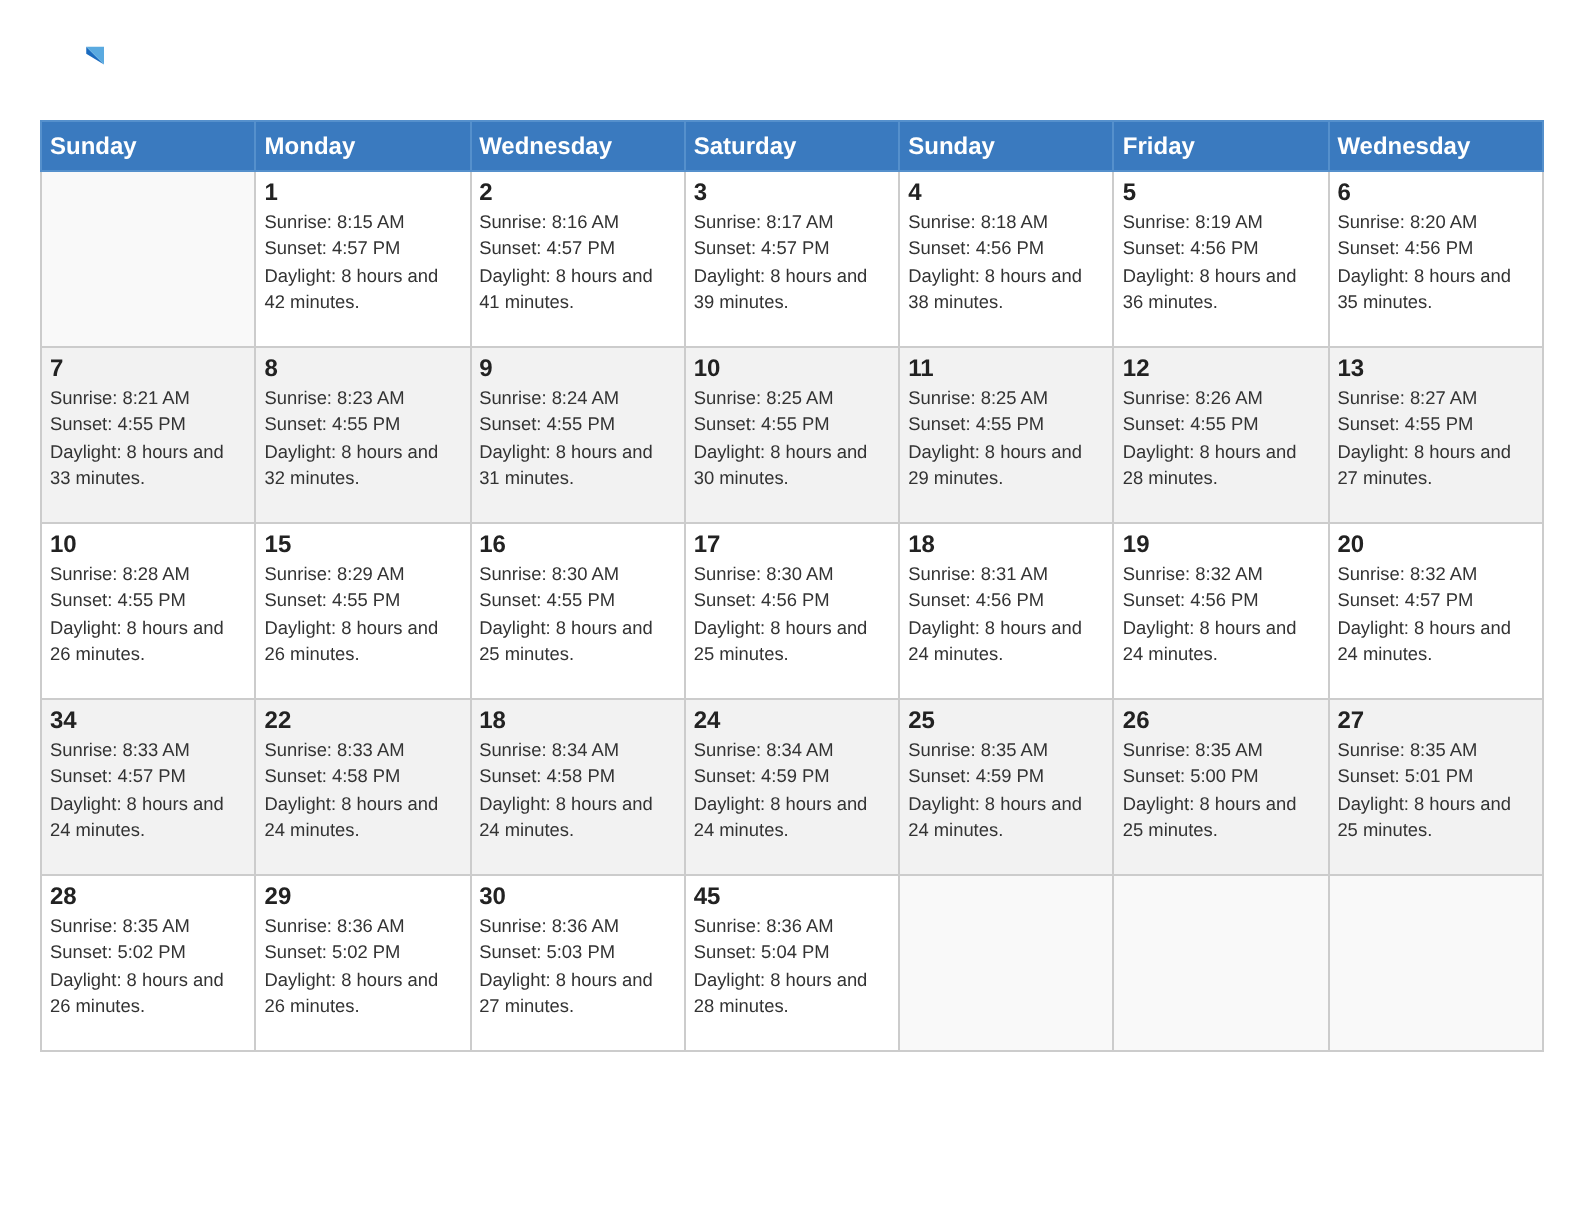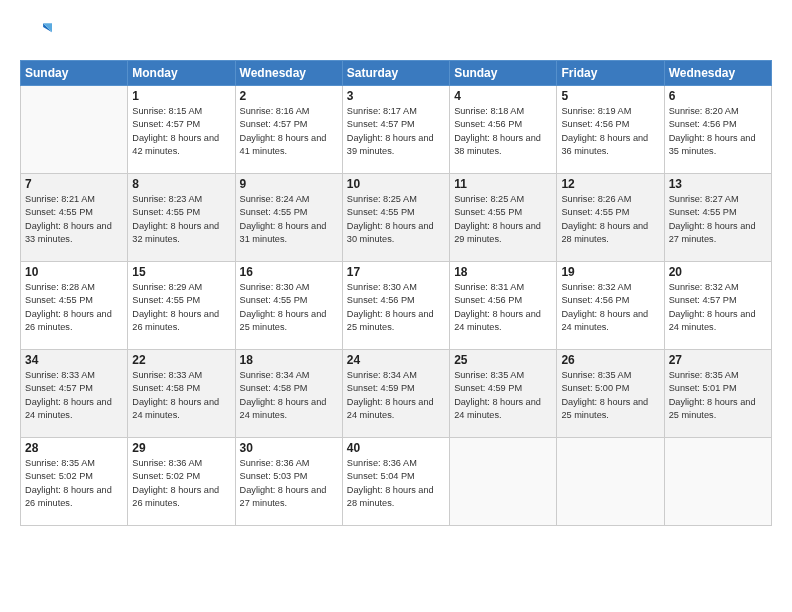--- a/index.html
+++ b/index.html
@@ -256,21 +256,21 @@
           </td>
           <td>
             <span class="day-num">29</span>
             <div class="day-info">Sunrise: 8:36 AM<br>Sunset: 5:02 PM<br>Daylight: 8 hours and 26 minutes.</div>
           </td>
           <td>
             <span class="day-num">30</span>
             <div class="day-info">Sunrise: 8:36 AM<br>Sunset: 5:03 PM<br>Daylight: 8 hours and 27 minutes.</div>
           </td>
           <td>
-            <span class="day-num">40</span>
+            <span class="day-num">45</span>
             <div class="day-info">Sunrise: 8:36 AM<br>Sunset: 5:04 PM<br>Daylight: 8 hours and 28 minutes.</div>
           </td>
           <td class="empty"></td>
           <td class="empty"></td>
           <td class="empty"></td>
         </tr>
       </tbody>
   </table>
 </div>
 

